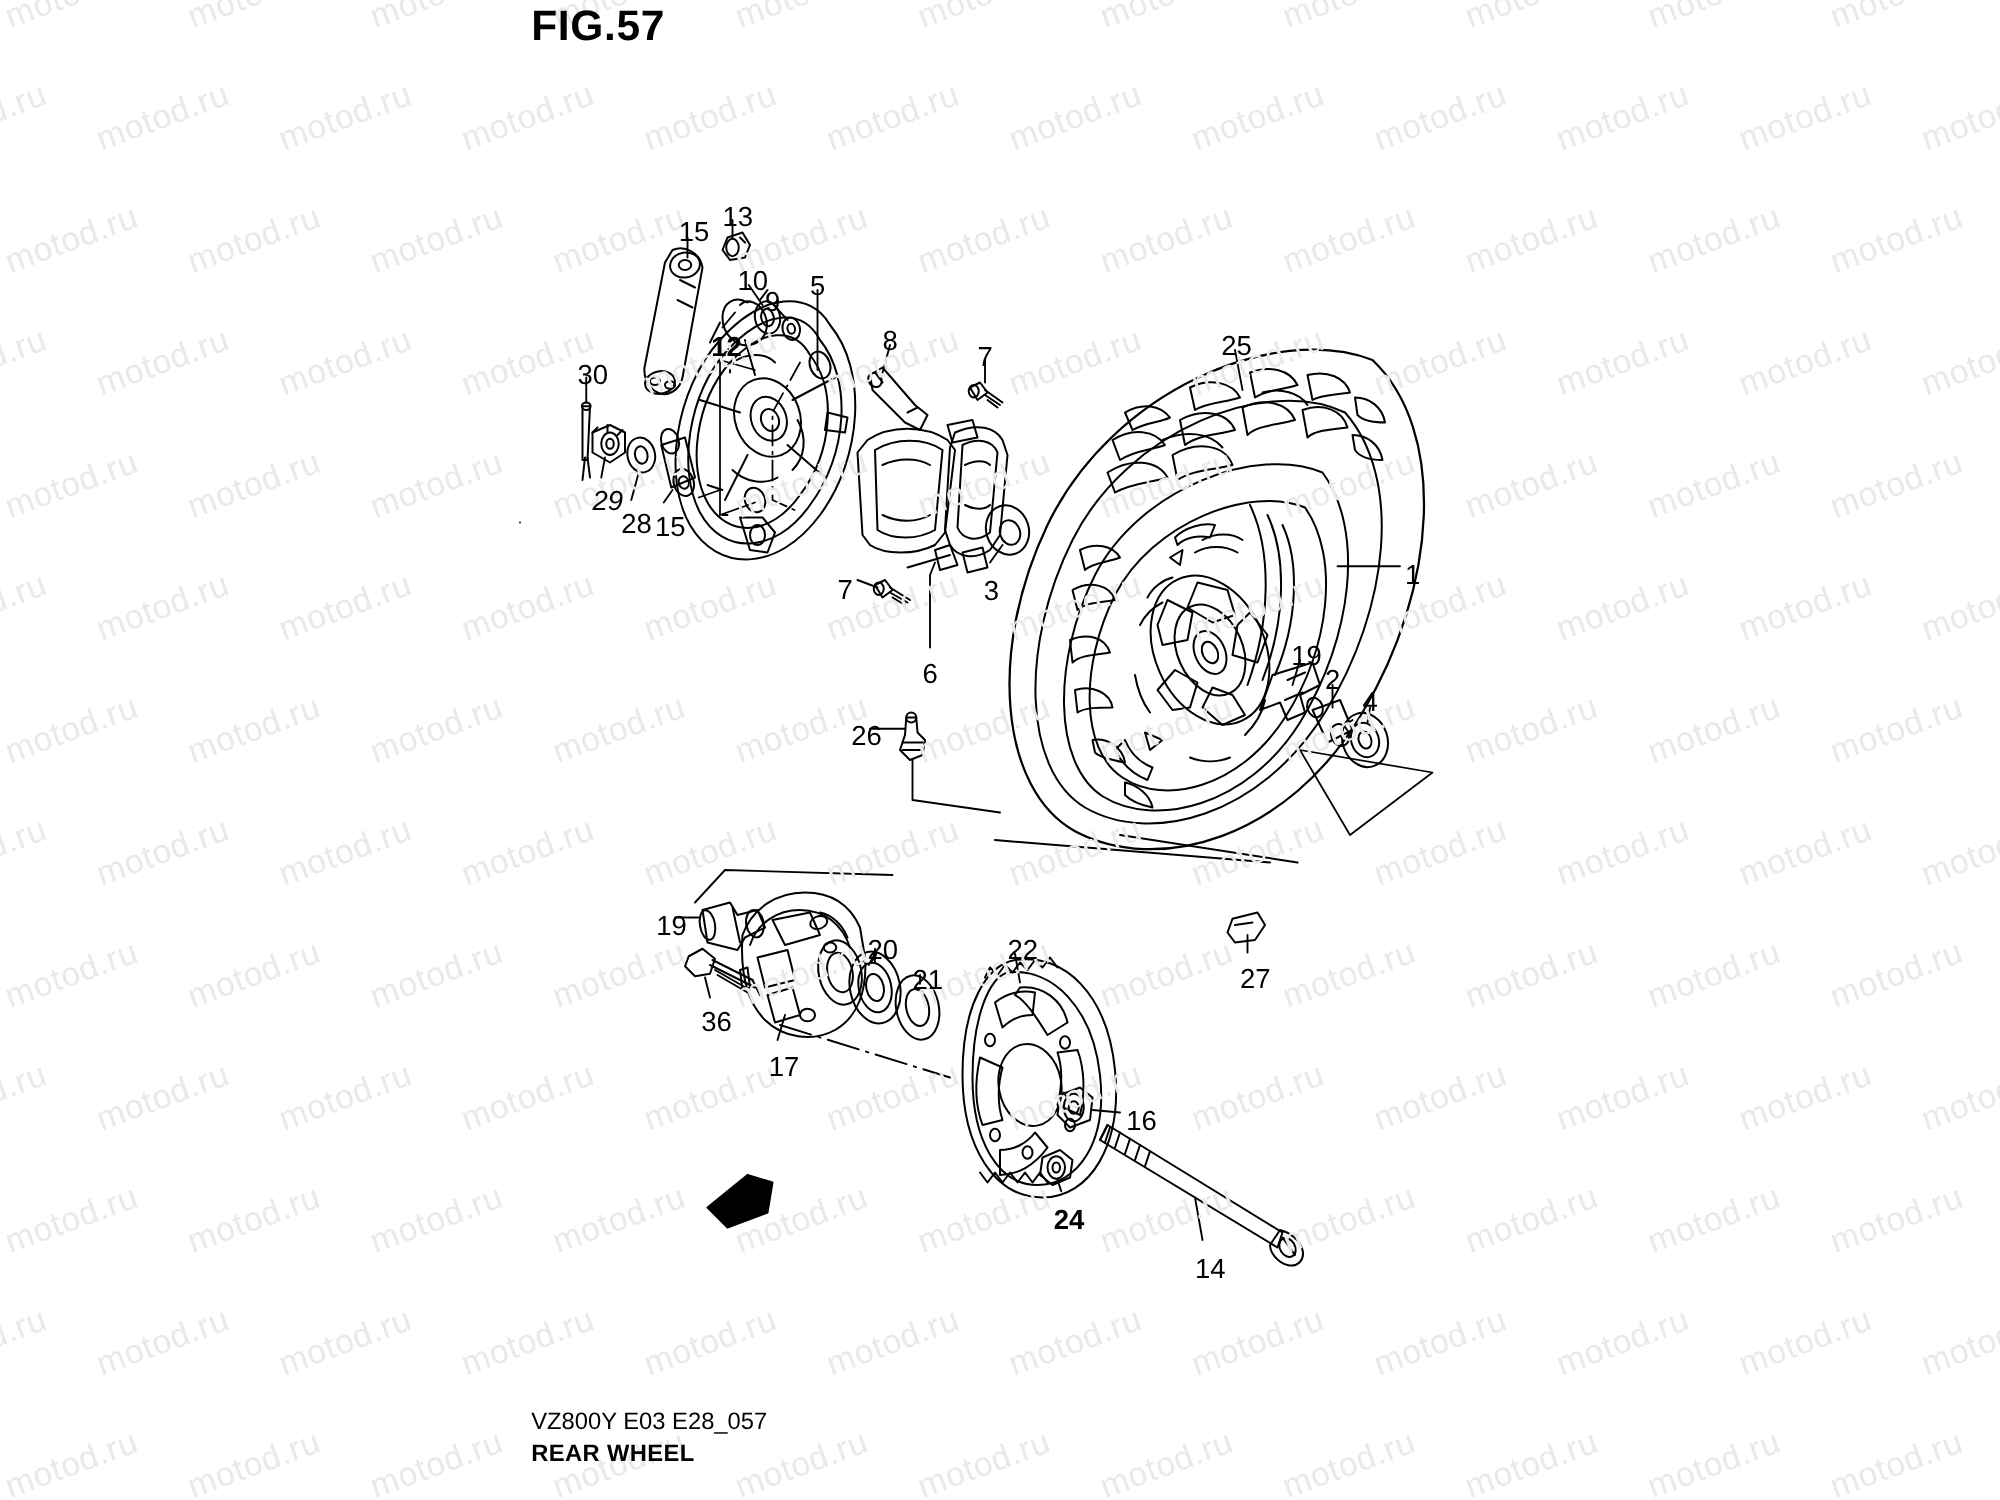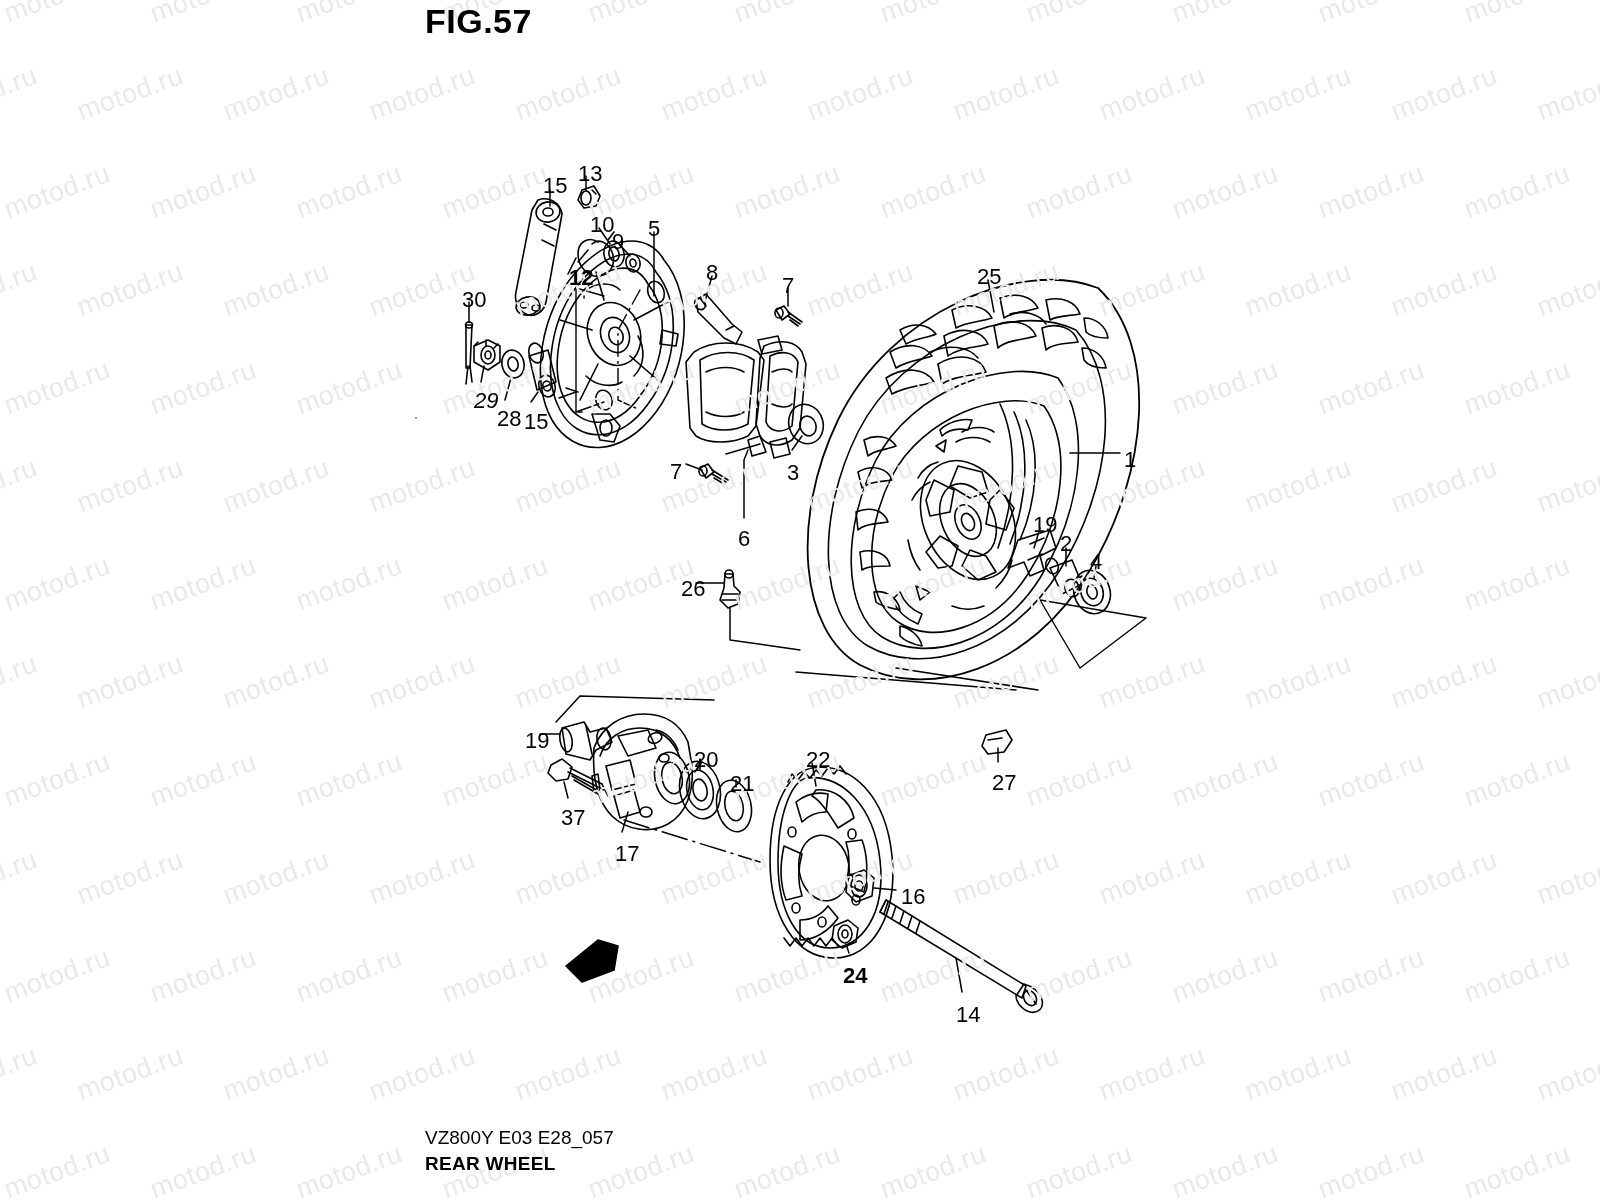--- a/index.html
+++ b/index.html
@@ -660,21 +660,21 @@
       <div class="callout" style="left: 578px; top: 163px;">13</div>
       <div class="callout" style="left: 956px; top: 1004px;">14</div>
       <div class="callout" style="left: 524px; top: 411px;">15</div>
       <div class="callout" style="left: 901px; top: 886px;">16</div>
       <div class="callout" style="left: 615px; top: 843px;">17</div>
       <div class="callout" style="left: 1033px; top: 514px;">19</div>
       <div class="callout" style="left: 525px; top: 730px;">19</div>
       <div class="callout" style="left: 694px; top: 749px;">20</div>
       <div class="callout" style="left: 730px; top: 773px;">21</div>
       <div class="callout" style="left: 806px; top: 749px;">22</div>
-      <div class="callout" style="left: 561px; top: 807px;">37</div>
+      <div class="callout" style="left: 561px; top: 807px;">36</div>
       <div class="callout" style="left: 843px; top: 965px; font-weight: bold;">24</div>
       <div class="callout" style="left: 977px; top: 266px;">25</div>
       <div class="callout" style="left: 681px; top: 578px;">26</div>
       <div class="callout" style="left: 992px; top: 772px;">27</div>
       <div class="callout" style="left: 497px; top: 408px;">28</div>
       <div class="callout" style="left: 474px; top: 390px; font-style: italic;">29</div>
       <div class="callout" style="left: 462px; top: 289px;">30</div>
     </div>
 
   <div id="caption">

